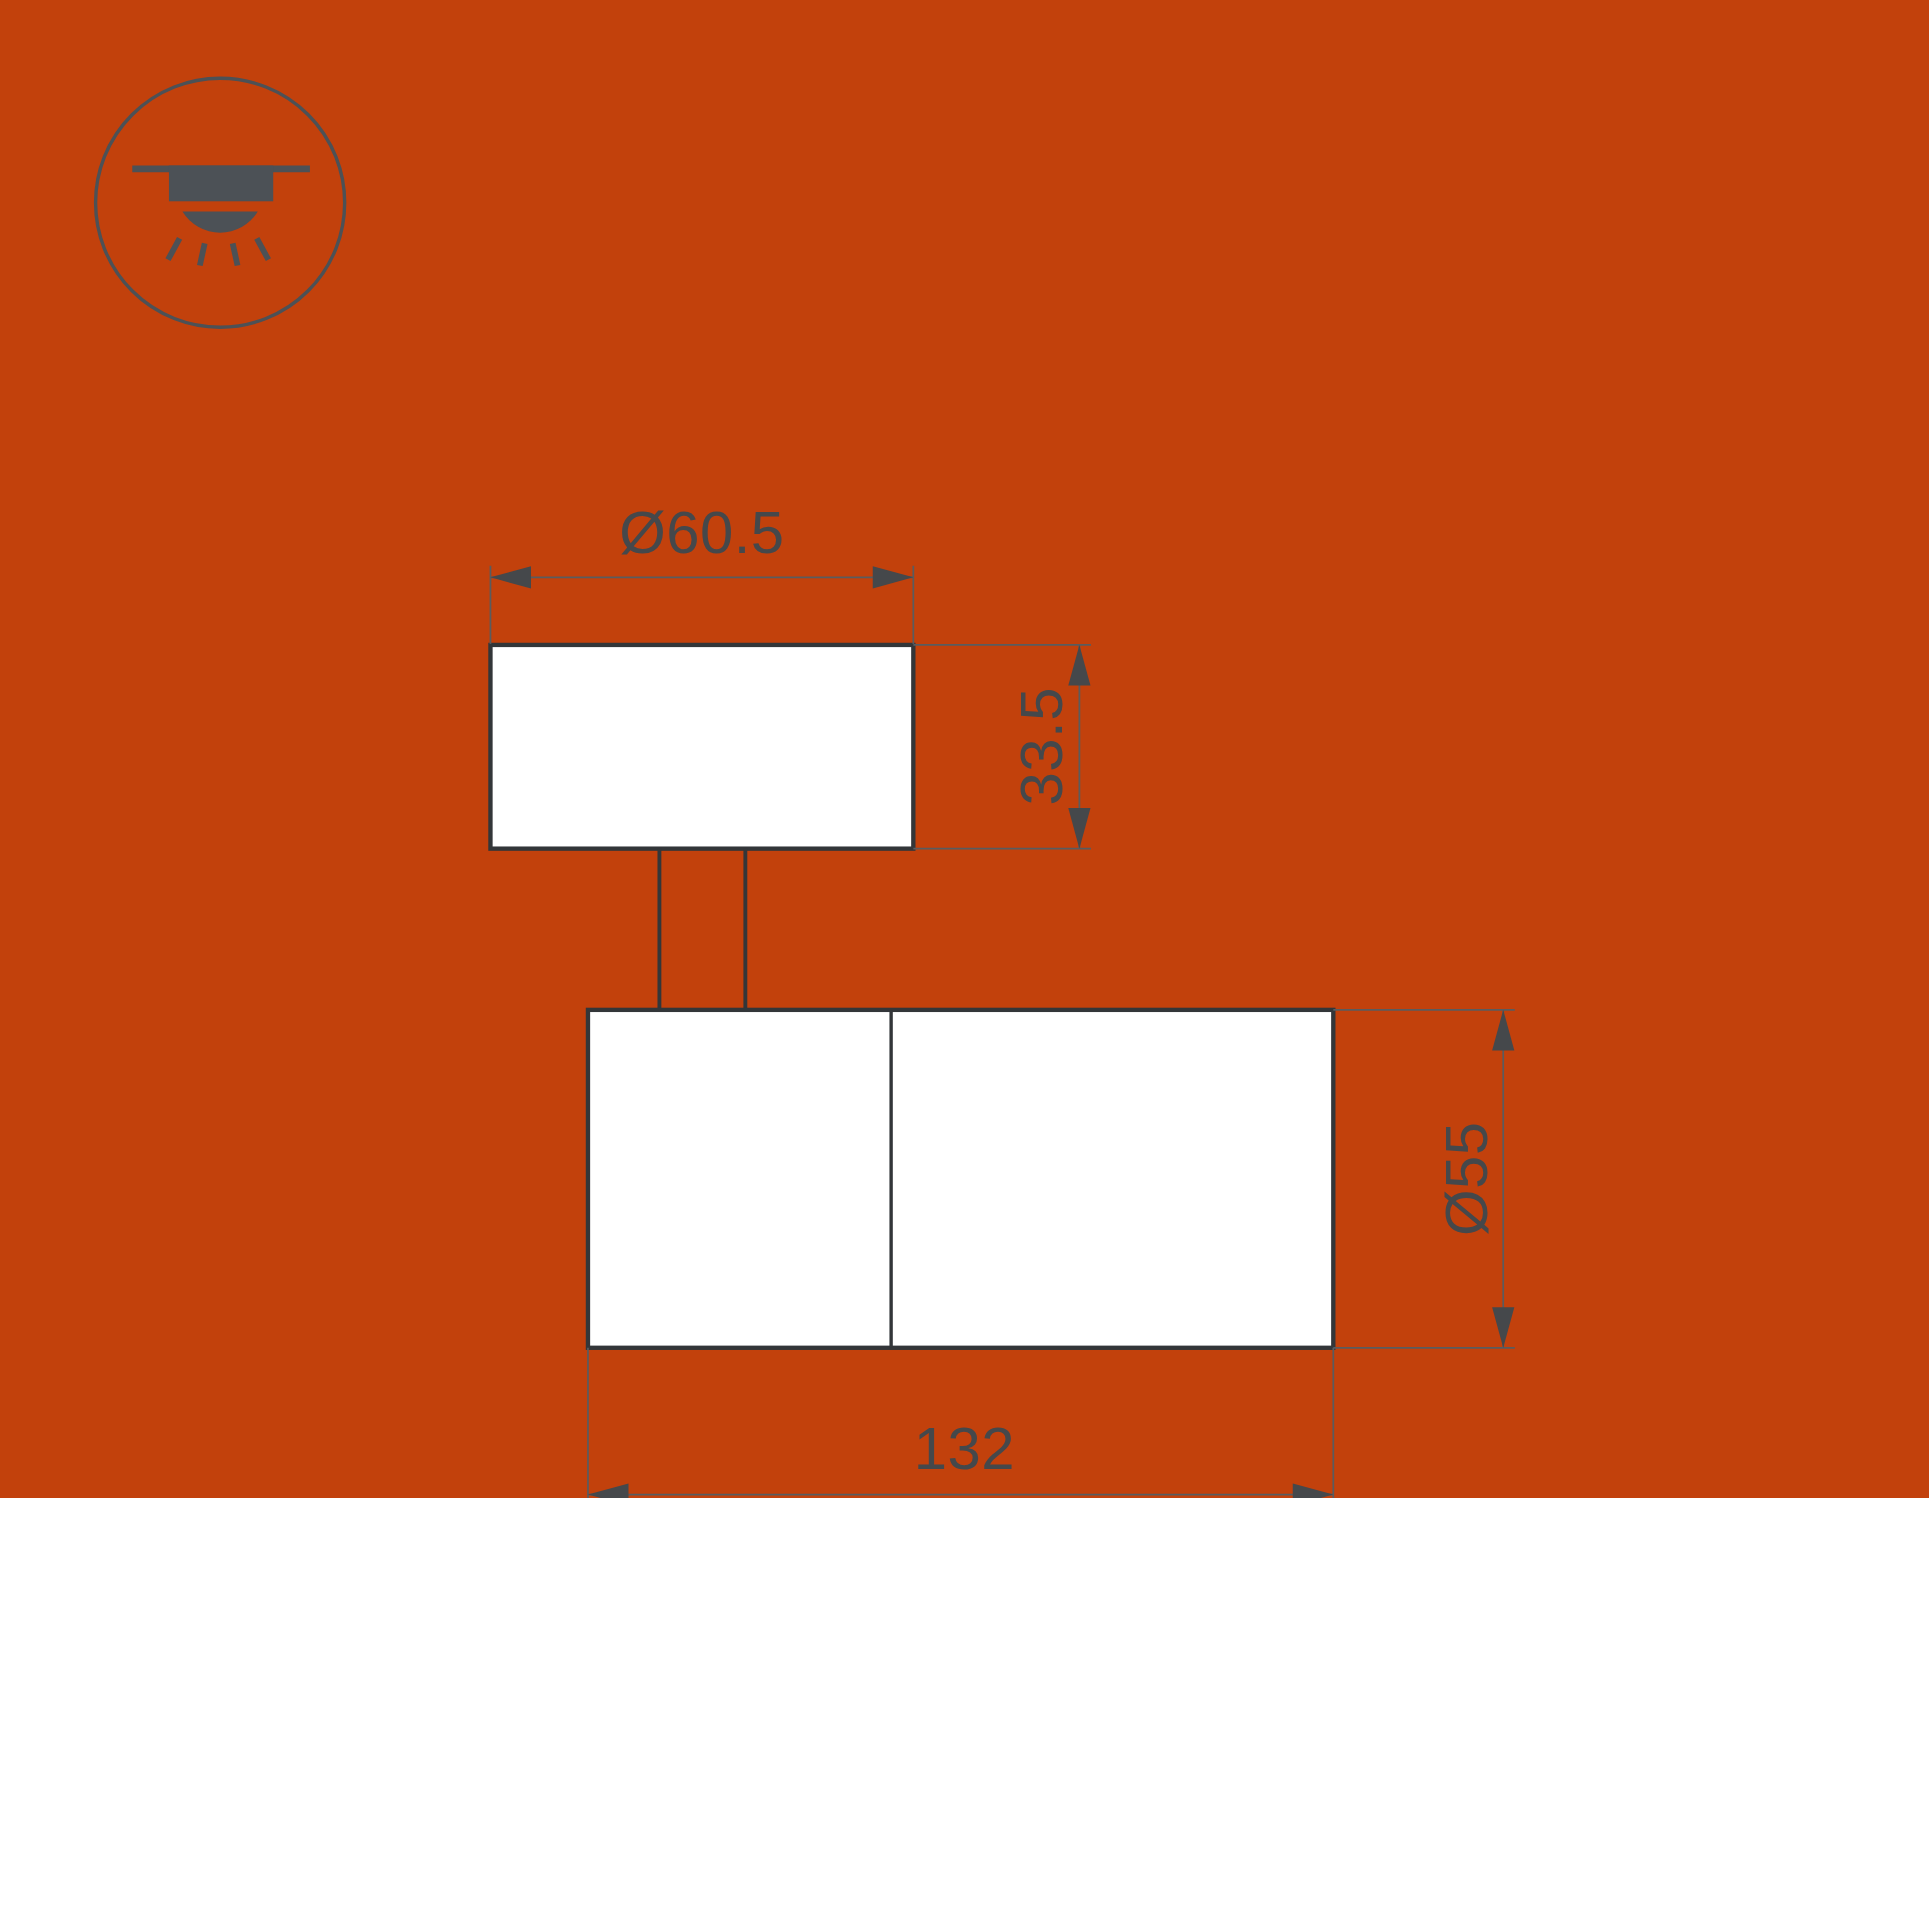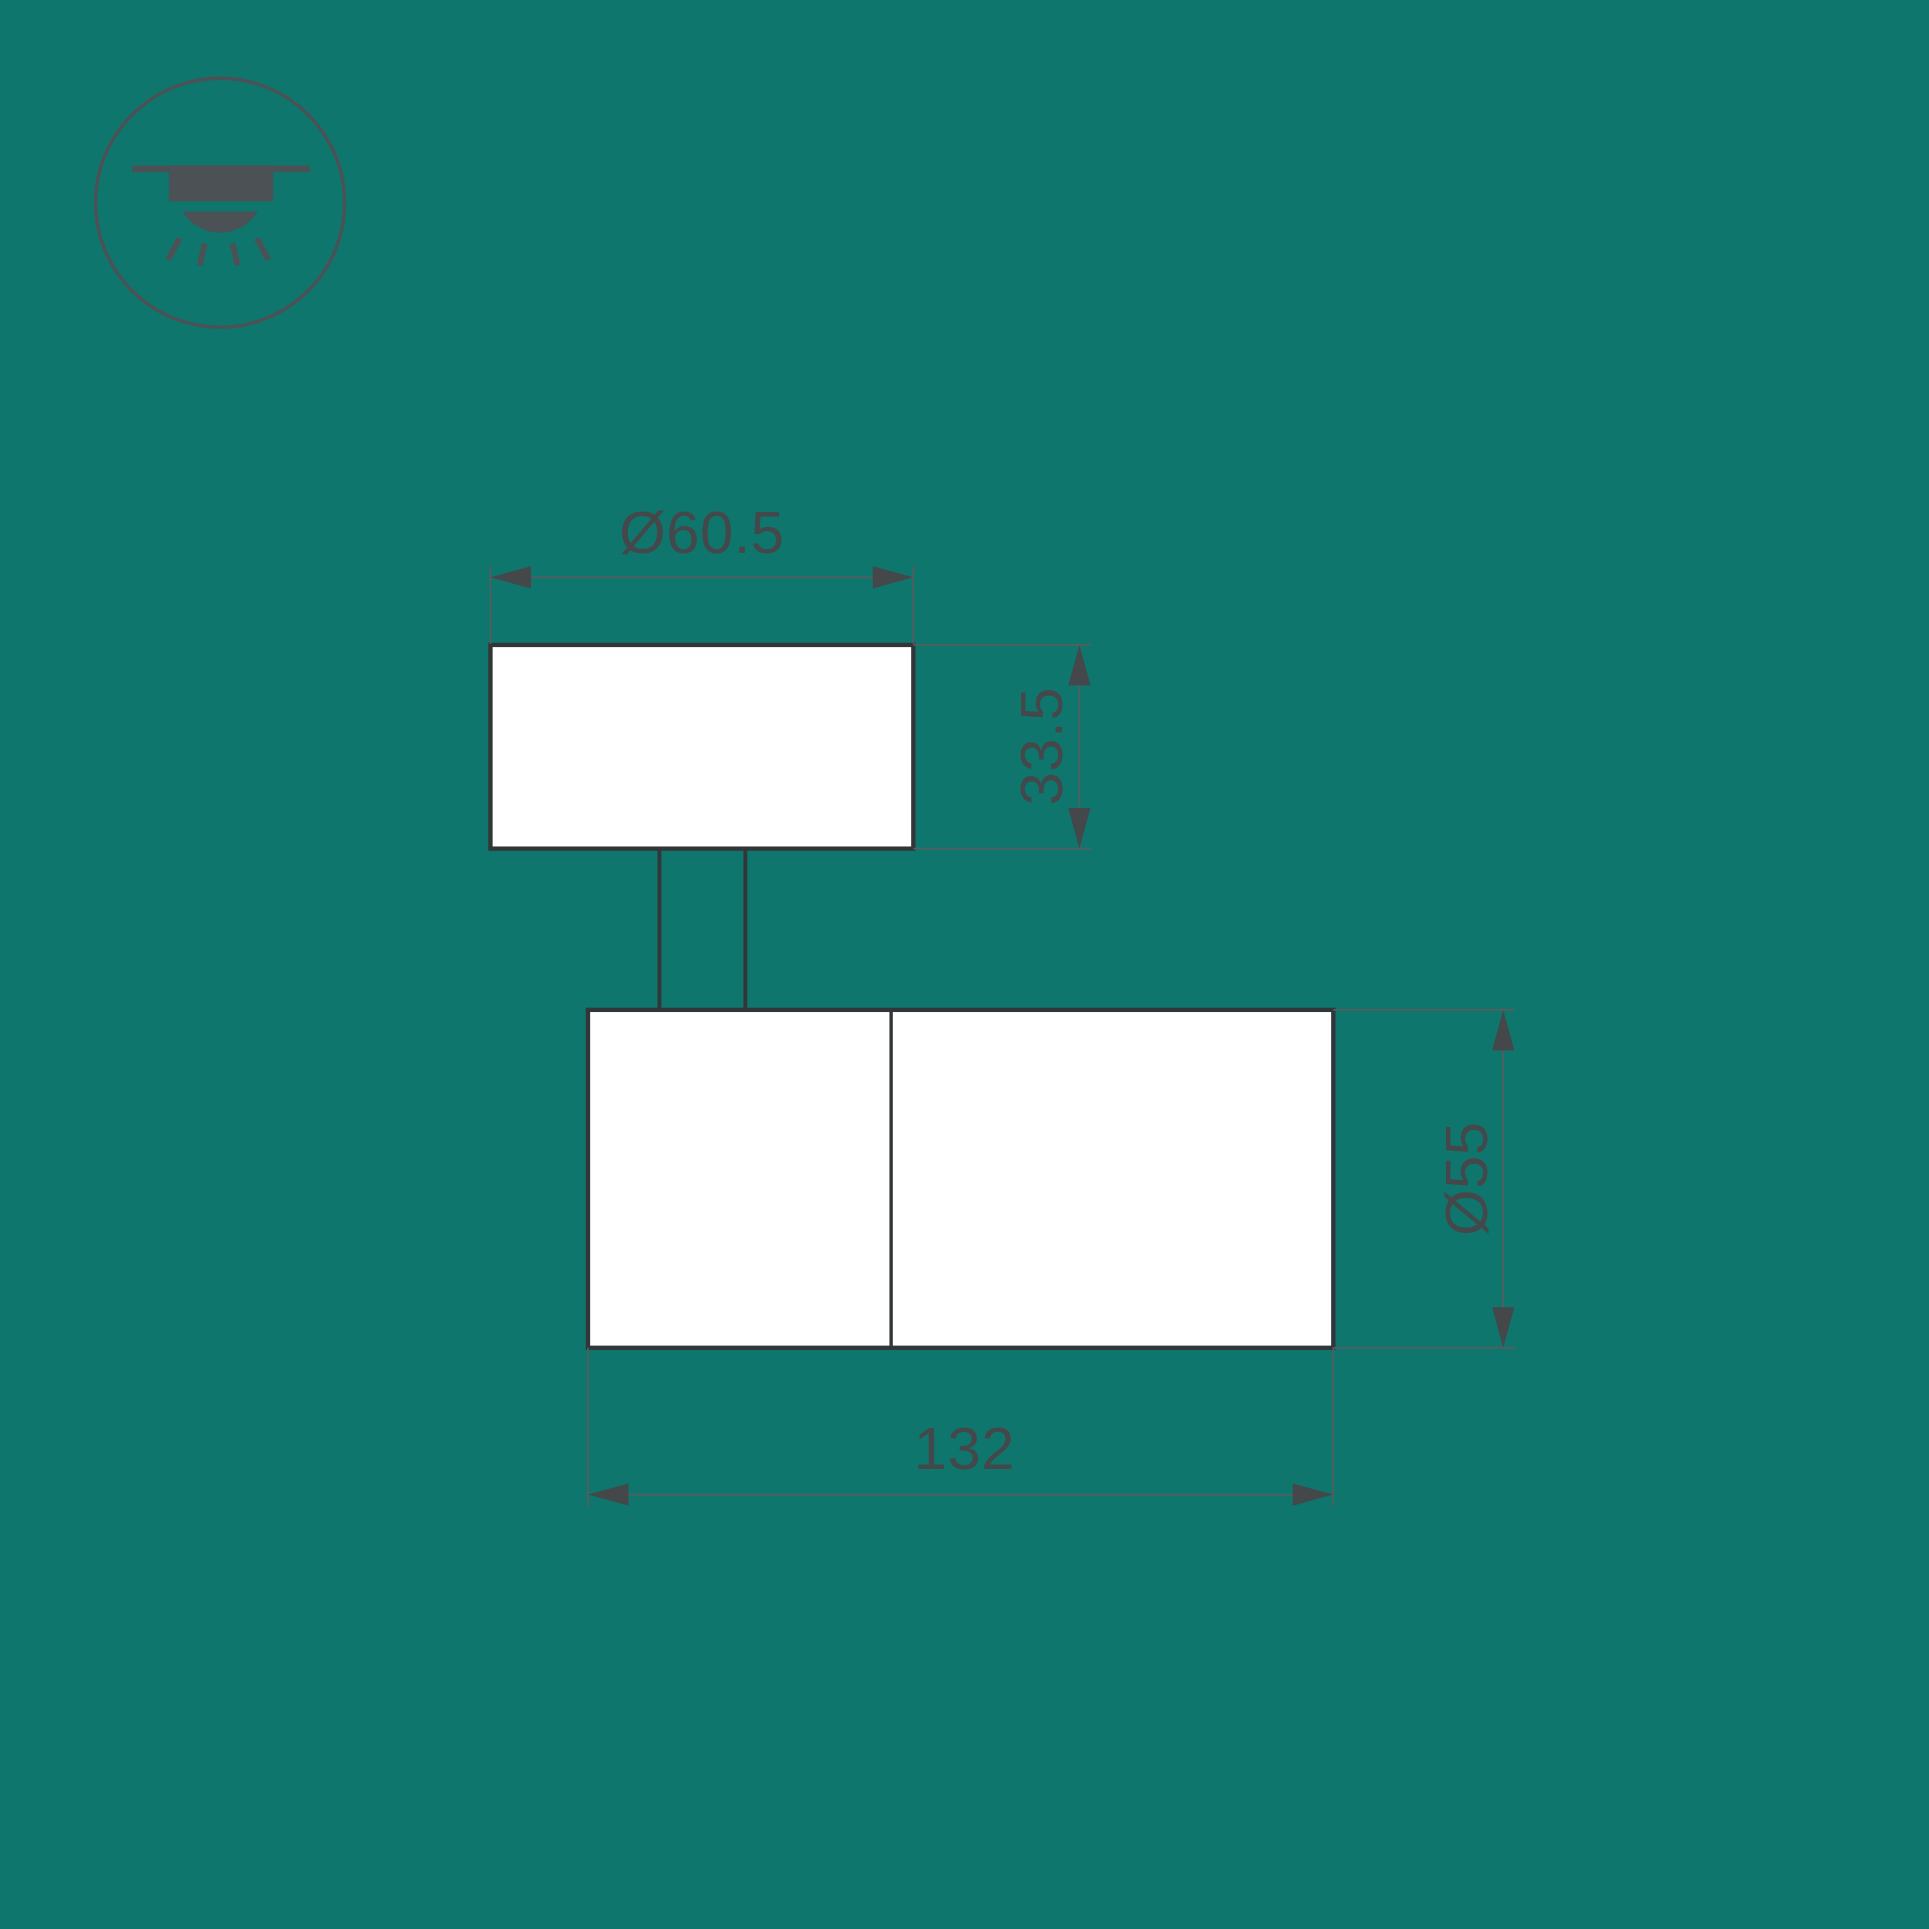--- a/index.html
+++ b/index.html
@@ -6,22 +6,22 @@
     margin: 0;
     padding: 0;
     background: #ffffff;
     width: 1929px;
     height: 1929px;
     font-family: "Liberation Sans", sans-serif;
   }
   .canvas {
     position: relative;
     width: 1929px;
-    height: 1929px;
-    background: #0f766e;
+    height: 1498px;
+    background: #c2410c;
     overflow: hidden;
   }
   svg { display: block; }
   .outline {
     fill: #ffffff;
     stroke: #333639;
     stroke-width: 4.5;
   }
   .outline-line {
     stroke: #333639;

